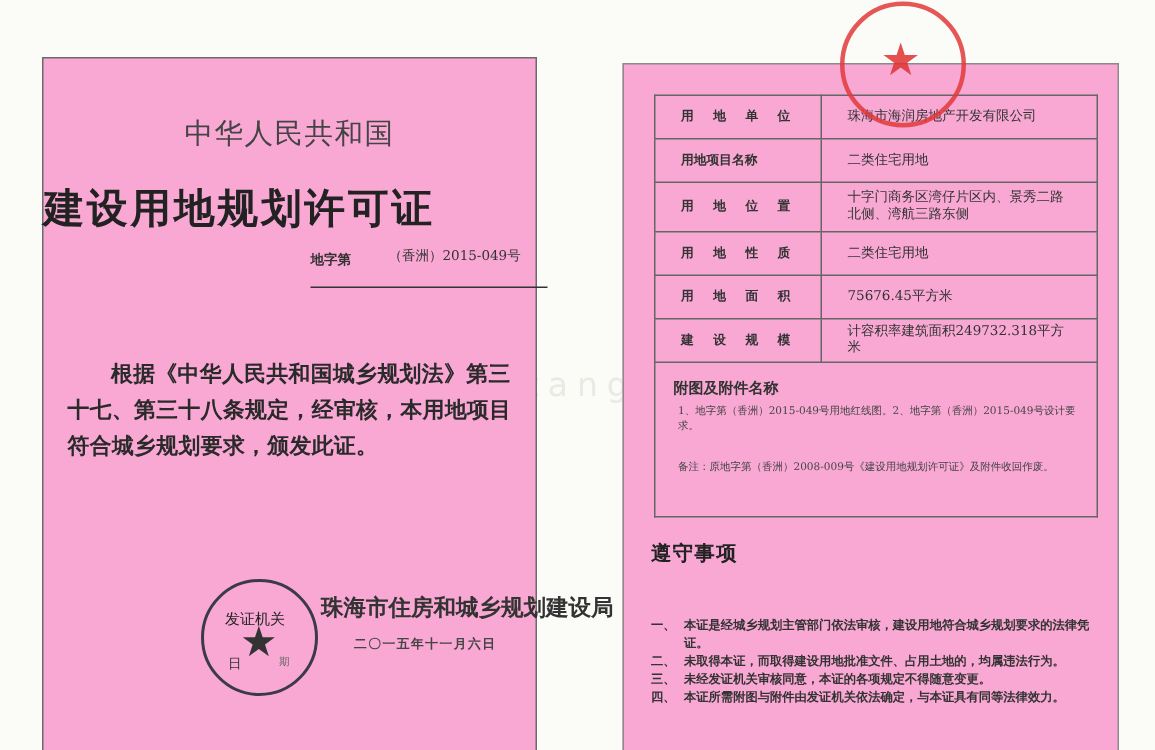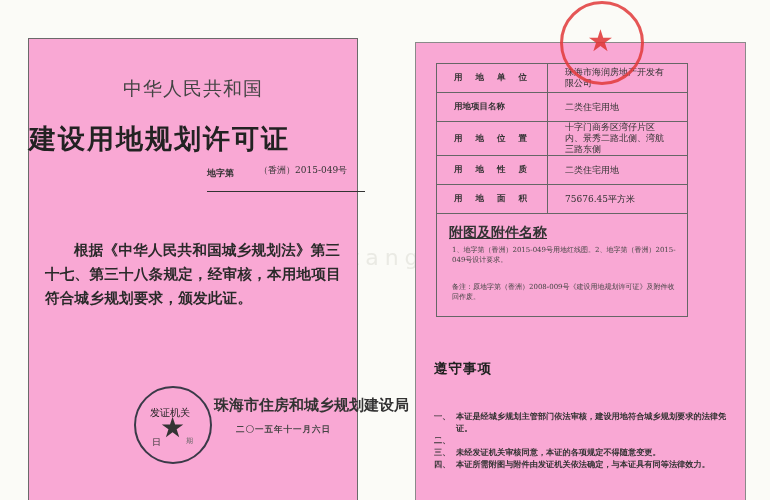--- a/index.html
+++ b/index.html
@@ -27,28 +27,28 @@
   .t-issuer { position:absolute; left:185px; top:357px; font-size:15px; font-weight:bold; color:#333; white-space:nowrap; }
   .t-date { position:absolute; left:207px; top:385px; font-size:8.5px; font-weight:bold; color:#444; white-space:nowrap; letter-spacing:1px; }
 
   .seal-black { position:absolute; left:105px; top:347px; width:78px; height:78px; border-radius:50%;
     border:2.5px solid #3a3a48; box-sizing:border-box; }
   .seal-black .label { position:absolute; left:14px; top:18px; font-family:"DejaVu Sans", sans-serif; font-size:10px; color:#222; white-space:nowrap; }
   .seal-black .star { position:absolute; left:24px; top:26px; font-size:28px; color:#333; line-height:1; }
   .seal-black .day { position:absolute; left:16px; top:48px; font-size:9px; color:#333; }
   .seal-black .stamp-date { position:absolute; left:50px; top:48px; font-size:7px; color:#666; }
 
-  .tbl { position:absolute; left:20px; top:20px; width:252px; border:1.5px solid #555; border-collapse:collapse; }
+  .tbl { position:absolute; left:20px; top:20px; width:296px; border:1.5px solid #555; border-collapse:collapse; }
   .tbl td { border:1px solid #666; font-size:9px; color:#333; padding:0; height:28px; vertical-align:middle; }
   .tbl td.k { width:93px; padding-left:17px; font-family:"DejaVu Sans", sans-serif; font-weight:bold; font-size:8.5px; letter-spacing:5px; color:#333; }
   .tbl td.k.tight { letter-spacing:0; }
   .tbl td.v { padding-left:17px; padding-right:16px; line-height:11px; }
   .tbl tr.tall td { height:32px; }
   .tbl td.attach { height:92px; vertical-align:top; padding:10px 8px 0 12px; }
-  .attach .h { font-family:"DejaVu Sans", sans-serif; font-weight:bold; font-size:14px; color:#333;text-decoration:underline; }
+  .attach .h { font-family:"DejaVu Sans", sans-serif; font-weight:bold; font-size:10px; color:#333; }
   .attach .l { font-size:7px; line-height:10px; color:#444; margin-top:3px; padding-left:3px; }
   .attach .note { font-size:7px; color:#444; margin-top:17px; padding-left:3px; }
 
   .obs-h { position:absolute; left:18px; top:317px; font-family:"DejaVu Sans", sans-serif; font-weight:bold; font-size:13.5px; color:#222; letter-spacing:1px; }
   .obs-list { position:absolute; left:18px; top:367px; width:295px; font-family:"DejaVu Sans", sans-serif; font-size:8.2px; line-height:12px; color:#333; font-weight:bold; }
   .obs-item { display:flex; }
   .obs-item .n { width:22px; flex:none; }
 
   .seal-red { position:absolute; left:560px; top:1px; width:84px; height:84px; border-radius:50%;
     border:3px solid #e23a3a; box-sizing:border-box; opacity:0.85; }
@@ -97,37 +97,42 @@
     </tr>
     <tr>
       <td class="k">用 地 性 质</td>
       <td class="v">二类住宅用地</td>
     </tr>
     <tr>
       <td class="k">用 地 面 积</td>
       <td class="v">75676.45平方米</td>
     </tr>
     <tr>
+      <td class="k">建 设 规 模</td>
+      <td class="v">计容积率建筑面积249732.318平方米</td>
+    </tr>
+    <tr>
       <td class="attach" colspan="2">
         <div class="h">附图及附件名称</div>
         <div class="l">1、地字第（香洲）2015-049号用地红线图。2、地字第（香洲）2015-049号设计要求。</div>
         <div class="note">备注：原地字第（香洲）2008-009号《建设用地规划许可证》及附件收回作废。</div>
       </td>
     </tr>
   </tbody>
     </table>
 
   <div class="obs-h">遵守事项</div>
   <div class="obs-list">
     <div class="obs-item">
       <span class="n">一、</span>
       <span>本证是经城乡规划主管部门依法审核，建设用地符合城乡规划要求的法律凭证。</span>
     </div>
     <div class="obs-item">
       <span class="n">二、</span>
+      <span>未取得本证，而取得建设用地批准文件、占用土地的，均属违法行为。</span>
     </div>
     <div class="obs-item">
       <span class="n">三、</span>
       <span>未经发证机关审核同意，本证的各项规定不得随意变更。</span>
     </div>
     <div class="obs-item">
       <span class="n">四、</span>
       <span>本证所需附图与附件由发证机关依法确定，与本证具有同等法律效力。</span>
     </div>
   </div>

